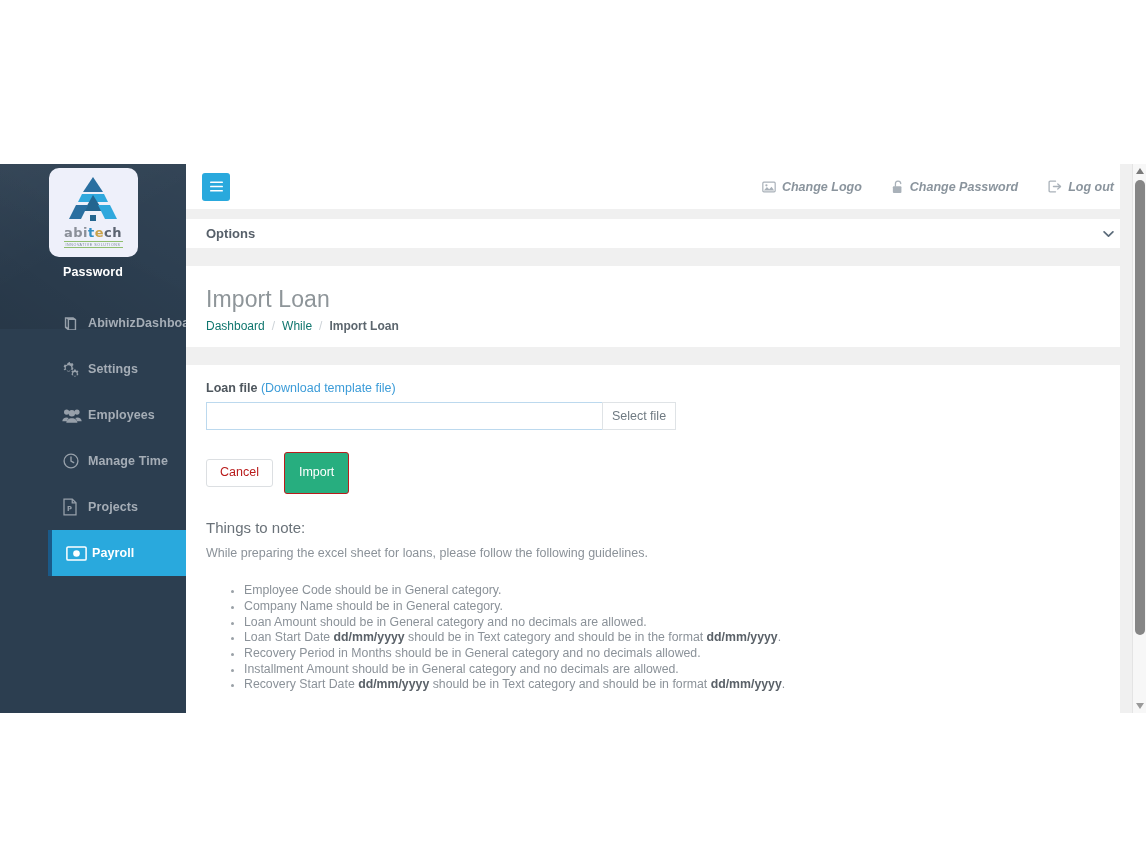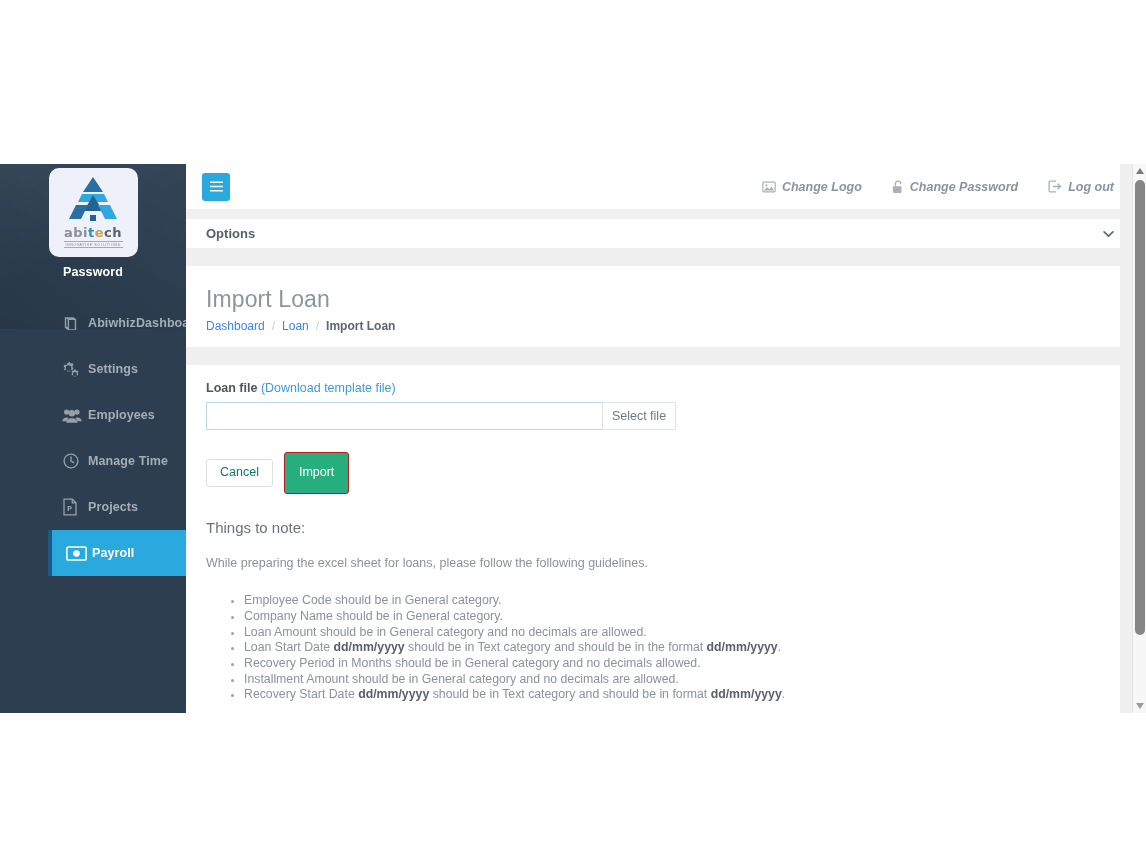--- a/index.html
+++ b/index.html
@@ -212,21 +212,21 @@
     letter-spacing: 0.1px;
   }
   .breadcrumb {
     margin-top: 7px;
     font-size: 12px;
     color: #9aa3ab;
     display: flex;
     align-items: center;
     gap: 7px;
   }
-  .breadcrumb a { color: #3b82f6; text-decoration: none; cursor: pointer; }
+  .breadcrumb a { color: #0f766e; text-decoration: none; cursor: pointer; }
   .breadcrumb .sep { color: #ccd2d7; }
   .breadcrumb .current { color: #5c666e; font-weight: 700; }
 
   
   .content-wrap { background: #ffffff; padding: 0 0 0 0; }
   .card {
     background: #ffffff;
     margin: 0 8px 0 8px;
     padding: 16px 12px 10px 12px;
   }
@@ -274,38 +274,38 @@
     font-size: 12.5px;
     font-family: "Liberation Sans", sans-serif;
     cursor: pointer;
     border-radius: 3px;
     padding: 6px 13px;
     line-height: 1.1;
   }
   .btn-cancel {
     background: #ffffff;
     border: 1px solid #dcdfe2;
-    color: #0f766e;
+    color: #b91c1c;
   }
   .btn-import {
     background: #27ae7f;
     border: 1px solid #b91c1c;
     color: #ffffff;
     font-weight: 400;
     padding: 13px 14px;
   }
 
   .notes-title {
     margin-top: 25px;
     font-size: 15px;
     color: #6a7279;
     font-weight: 400;
   }
   .notes-sub {
-    margin-top: 20px;
+    margin-top: 10px;
     font-size: 12.5px;
     color: #8b9299;
   }
   .notes-list {
     margin-top: 23px;
     padding-left: 38px;
     list-style: disc;
   }
   .notes-list li {
     font-size: 12.3px;
@@ -512,21 +512,21 @@
       </span>
     </div>
 
     <div class="strip-tall"></div>
 
     <div class="page-header">
       <h1 class="page-title">Import Loan</h1>
       <div class="breadcrumb">
         <a>Dashboard</a>
         <span class="sep">/</span>
-        <a>Loan</a>
+        <a>While</a>
         <span class="sep">/</span>
         <span class="current">Import Loan</span>
       </div>
     </div>
 
     <div class="strip-tall"></div>
 
     <div class="content-wrap">
       <div class="card">
 

